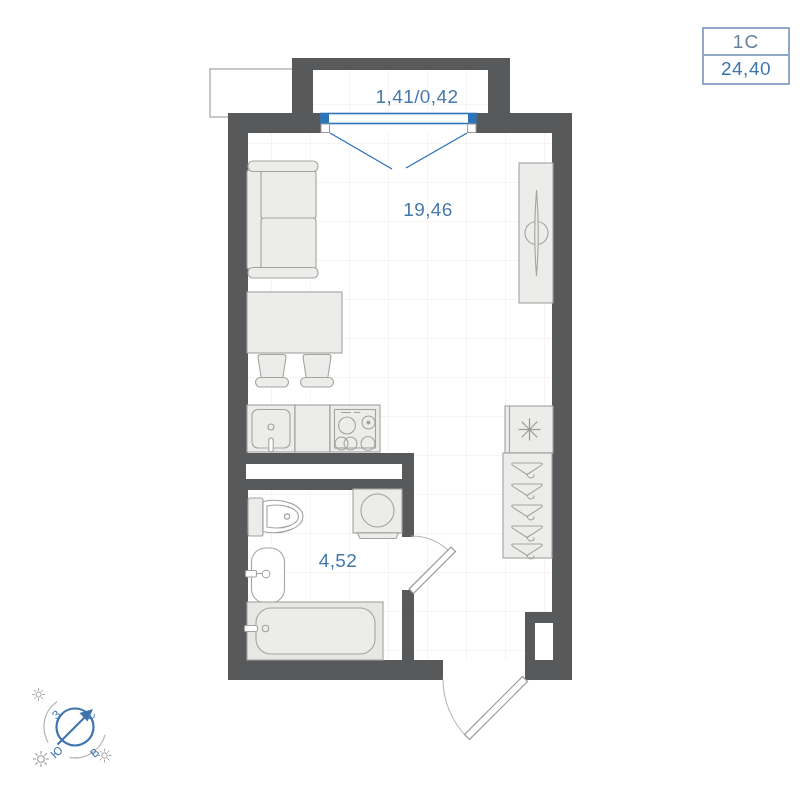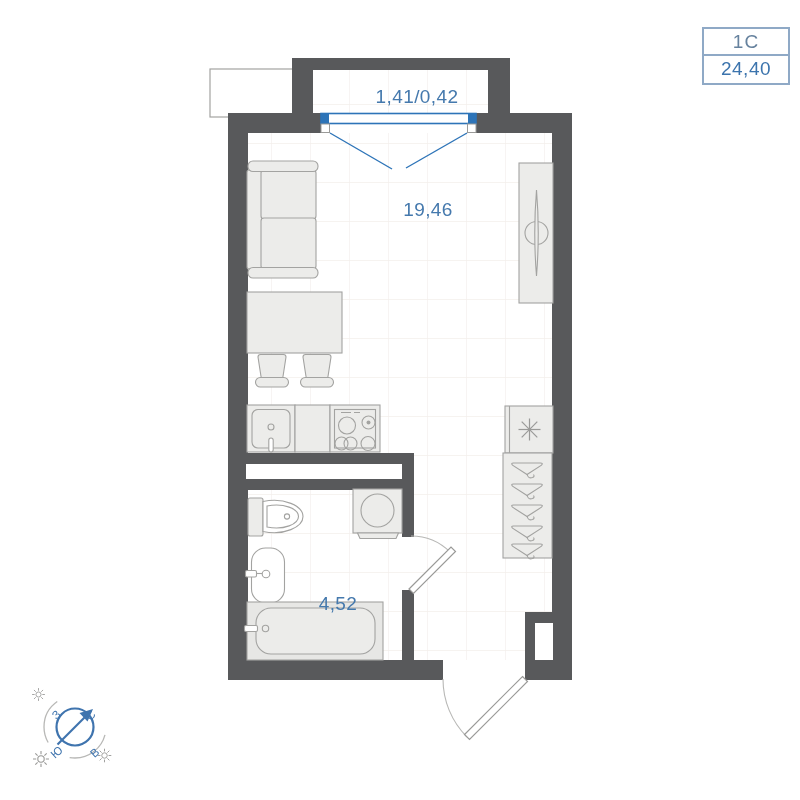--- a/index.html
+++ b/index.html
@@ -193,20 +193,20 @@
       <text x="56.5" y="718.5" transform="rotate(-42 56.5 715)">З</text>
       <text x="91" y="719" transform="rotate(-42 91 715.5)">С</text>
       <text x="57" y="756" transform="rotate(-42 57 752.5)">Ю</text>
       <text x="95" y="756.5" transform="rotate(-42 95 753)">В</text>
     </g>
   </g>
 </svg>
 
 <div class="area-label" style="left:417px;top:97px;">1,41/0,42</div>
 <div class="area-label" style="left:400px;top:210px;margin-left:28px;">19,46</div>
-<div class="area-label" style="left:338px;top:561px;margin-top:43px;">4,52</div>
+<div class="area-label" style="left:338px;top:561px;">4,52</div>
 
 <div class="badge">
   <div class="row1">1С</div>
   <div class="row2">24,40</div>
 </div>
 
 </div>
 
 </body></html>

